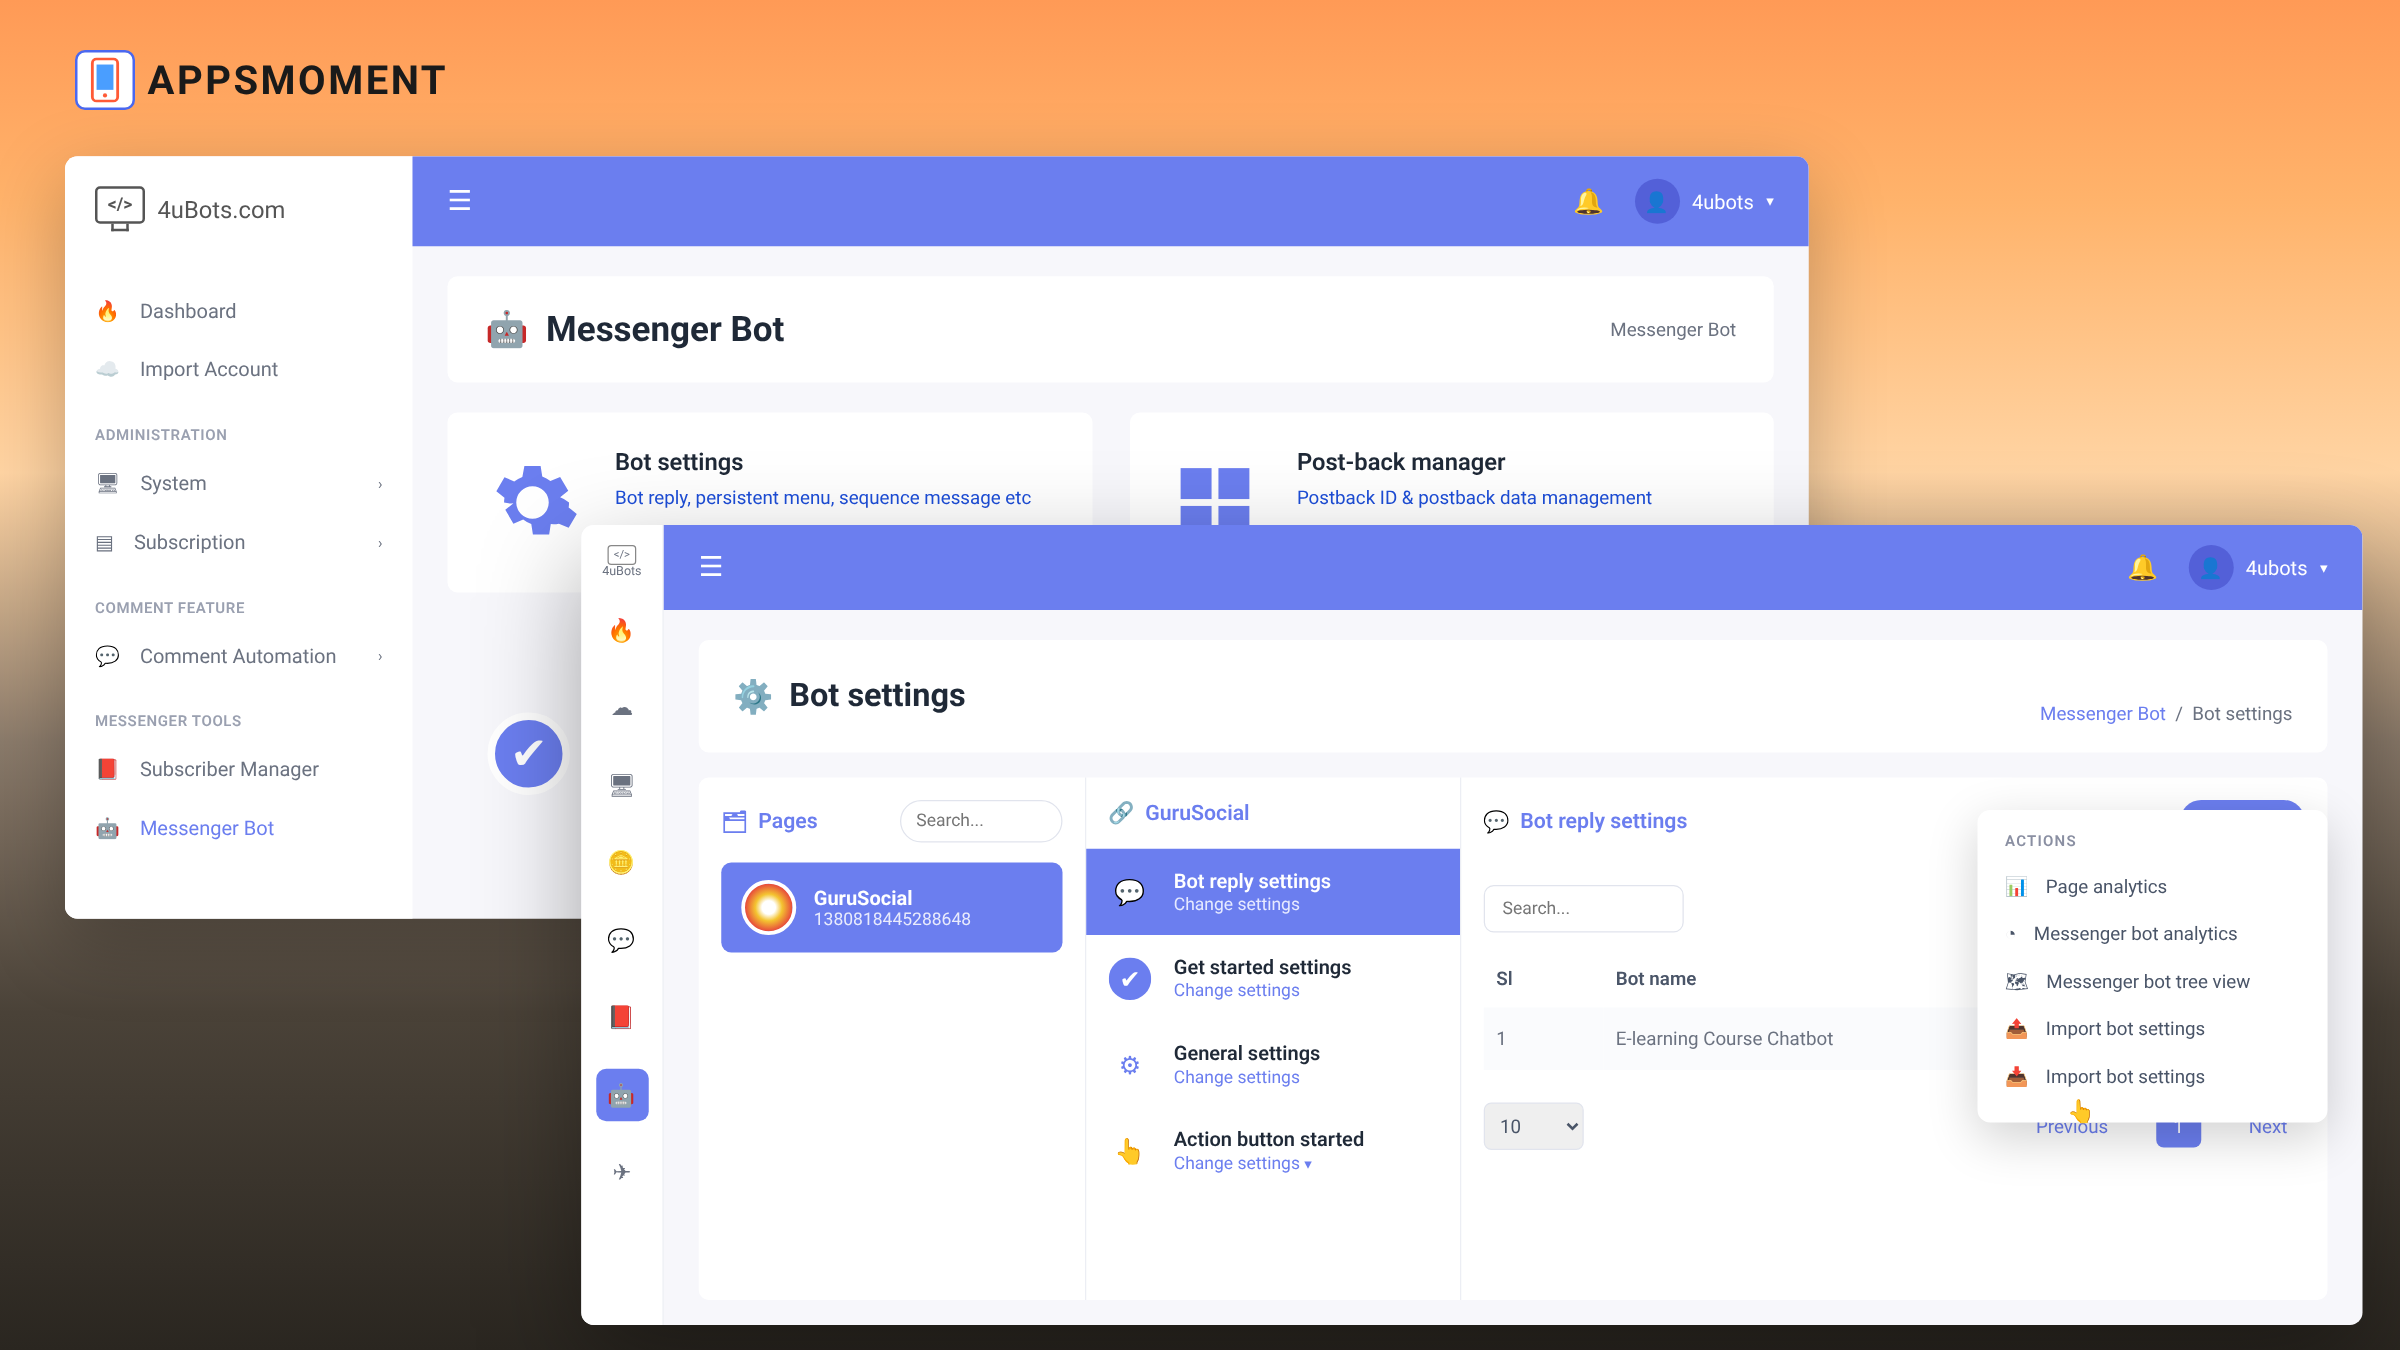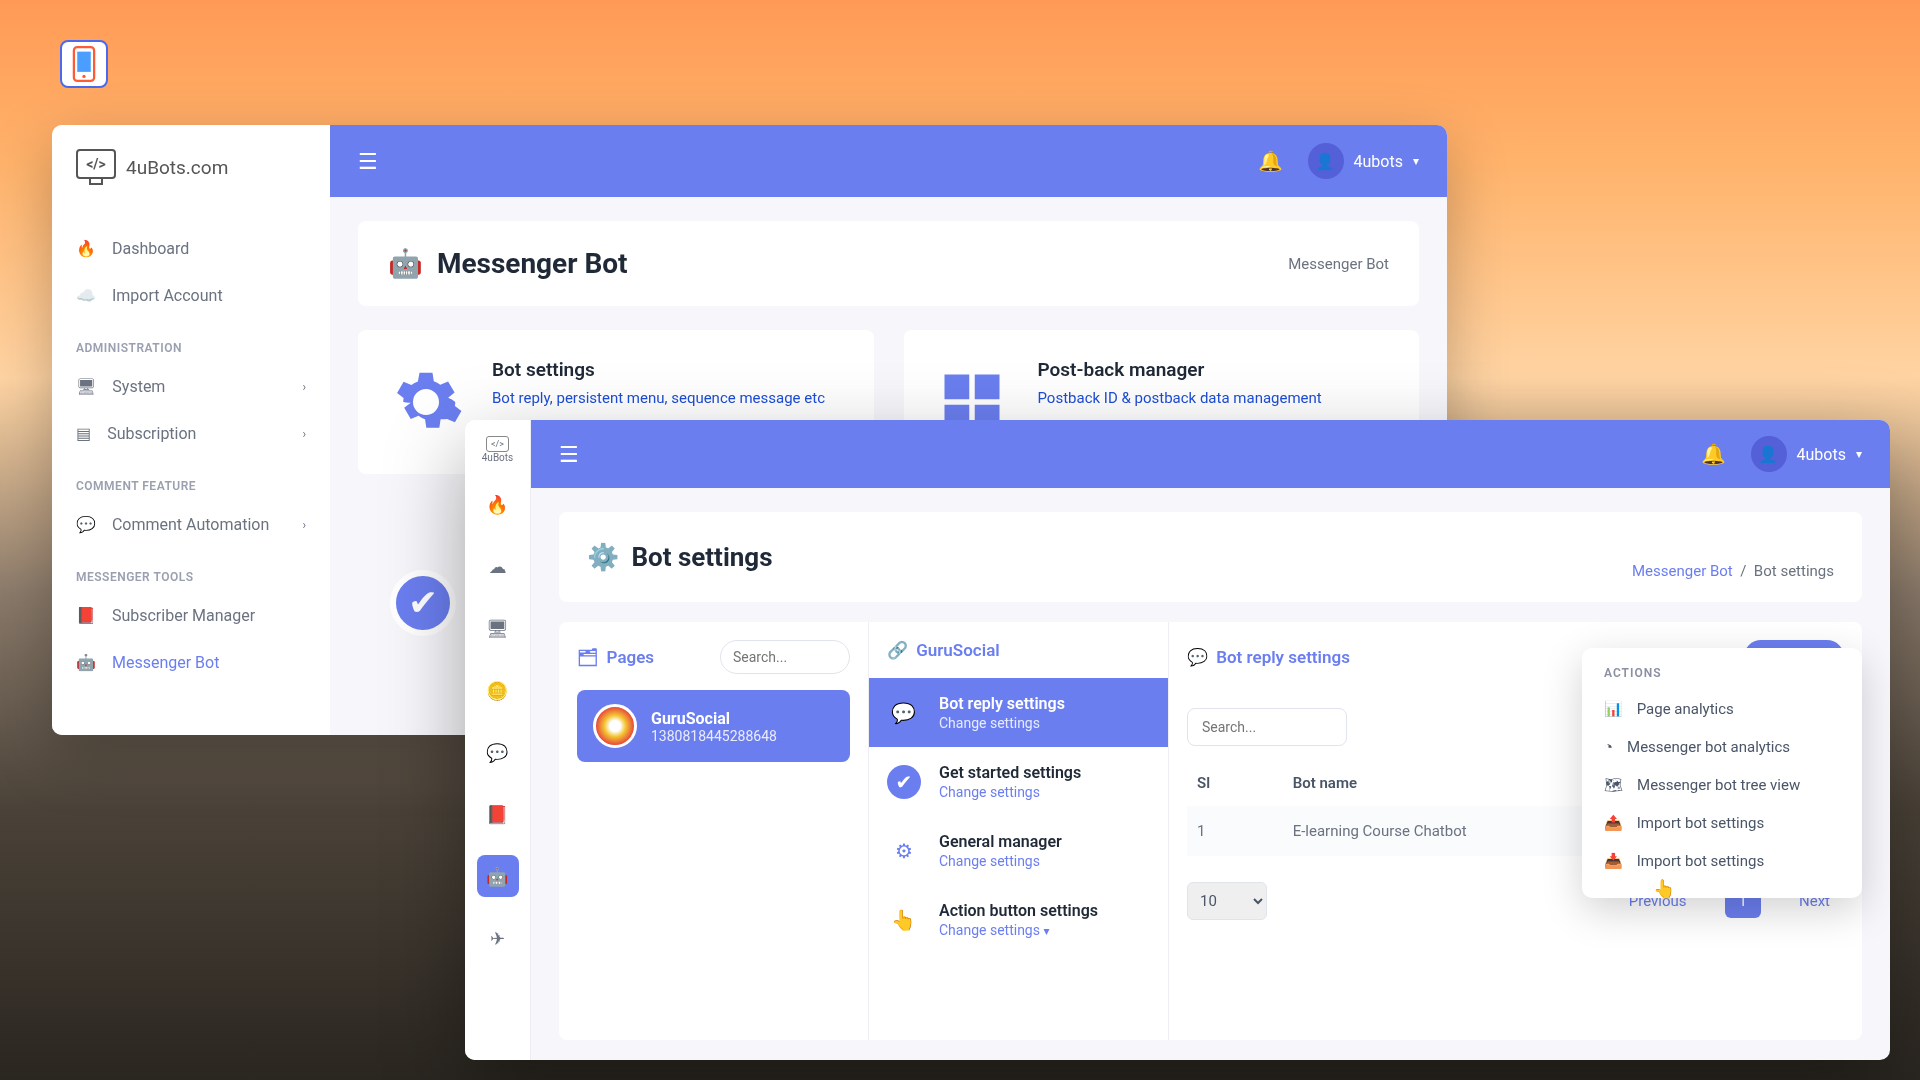--- a/index.html
+++ b/index.html
@@ -136,20 +136,21 @@
 <body>
 
 <div class="brand">
   <div class="brand-icon">
     <svg viewBox="0 0 24 32">
         <rect x="3" y="1" width="18" height="30" rx="3" fill="#fff" stroke="#ff5a36" stroke-width="2"></rect>
         <rect x="6" y="5" width="12" height="18" fill="#4a9eff"></rect>
         <circle cx="12" cy="27" r="1.5" fill="#ff5a36"></circle>
       </svg>
   </div>
+  <span class="brand-text">APPSMOMENT</span>
 </div>
 
 <div class="window1">
   <div class="w1-sidebar">
     <div class="w1-logo">
       <div class="w1-logo-box">
         <div class="w1-logo-svg">&lt;/&gt;</div>
         <div class="w1-logo-stand"></div>
       </div>
       <span>4uBots.com</span>
@@ -325,28 +326,28 @@
         <div class="w2-setting-item done">
           <span class="si-icon">✔</span>
           <div class="si-body">
             <span class="si-title">Get started settings</span>
             <span class="si-sub">Change settings</span>
           </div>
         </div>
         <div class="w2-setting-item">
           <span class="si-icon">⚙</span>
           <div class="si-body">
-            <span class="si-title">General manager</span>
+            <span class="si-title">General settings</span>
             <span class="si-sub">Change settings</span>
           </div>
         </div>
         <div class="w2-setting-item">
           <span class="si-icon">👆</span>
           <div class="si-body">
-            <span class="si-title">Action button settings</span>
+            <span class="si-title">Action button started</span>
             <span class="si-sub"><span>Change settings</span> <span class="chev">▾</span></span>
           </div>
         </div>
       </div>
       <div class="w2-col3">
         <div class="w2-col-header">
           <div class="w2-col3-title">
             <span>💬</span>
             <span>Bot reply settings</span>
           </div>

